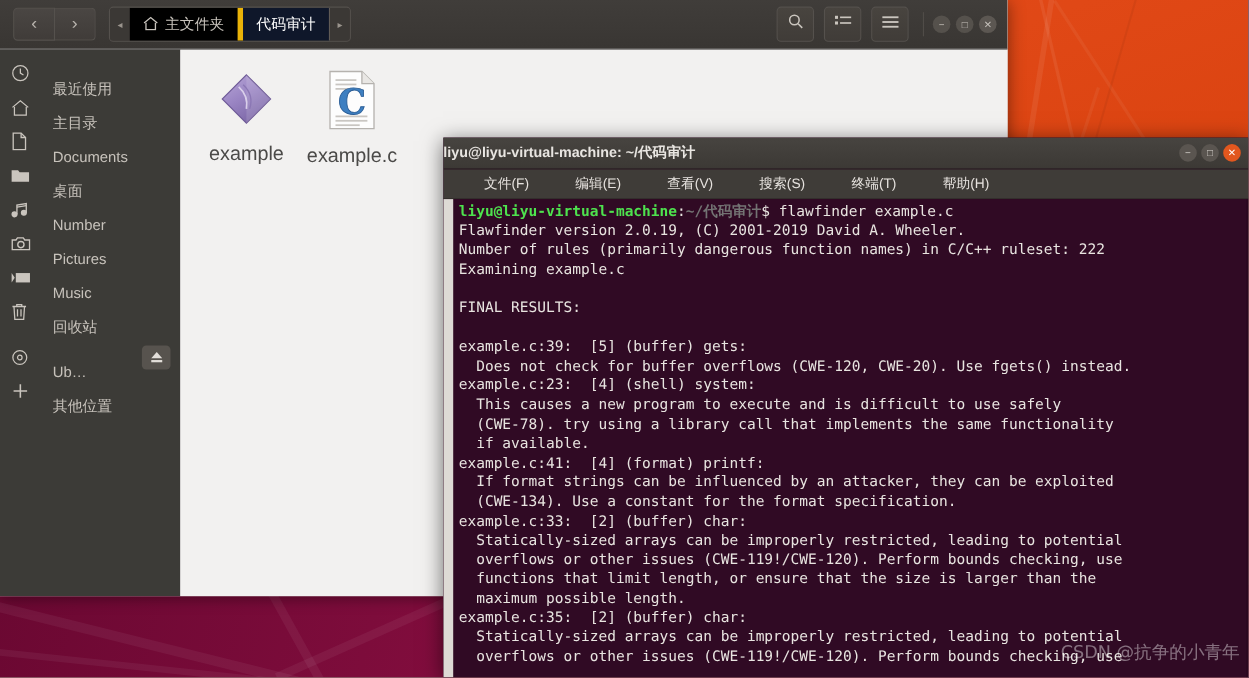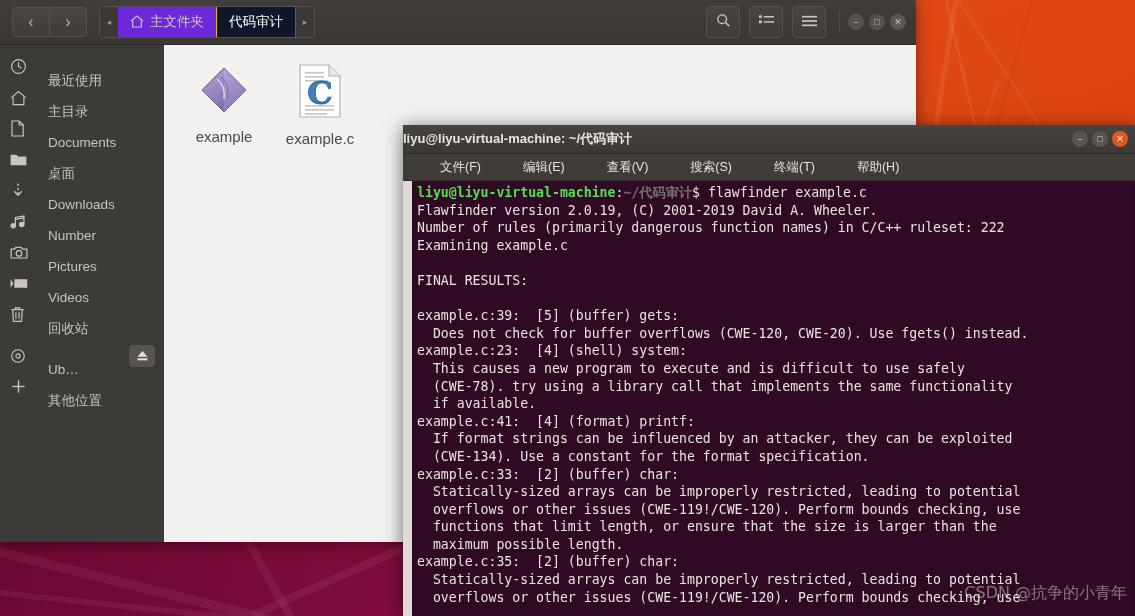--- a/index.html
+++ b/index.html
@@ -107,22 +107,22 @@
     background: #3b3835;
     cursor: pointer;
   }
   .crumb {
     display: flex;
     align-items: center;
     gap: 6px;
     padding: 0 12px;
     color: #c8c3bc;
     font-size: 13.5px;
-    background: #6d28d9;
-    border-right: 1px solid #eab308;
+    background: #000000;
+    border-right: 5px solid #eab308;
     cursor: pointer;
   }
   .crumb.active {
     background: #0f172a;
     color: #ffffff;
     border-right: 1px solid #605b56;
   }
   .home-glyph { font-size: 13px; color: #c8c3bc; line-height: 1; }
 
   .header-spacer { flex: 1; }
@@ -218,21 +218,21 @@
   .file-item {
     width: 92px;
     display: flex;
     flex-direction: column;
     align-items: center;
     padding-top: 4px;
     cursor: pointer;
   }
   .file-name {
     margin-top: 7px;
-    font-size: 15px;
+    font-size: 18px;
     color: #4b4a48;
     text-align: center;
     white-space: nowrap;
   }
 
   
   .terminal {
     position: absolute;
     left: 403px;
     top: 125px;
@@ -461,29 +461,20 @@
 
         <div class="side-item">
           <span class="side-icon">
             <svg width="17" height="15" viewBox="0 0 18 15" fill="#cac5be">
               <path d="M0.6 2.4 h6.2 l1.5 1.9 h9.1 v9.3 h-16.8 z"></path>
             </svg>
           </span>
           <span class="side-label">桌面</span>
         </div>
 
-        <div class="side-item">
-          <span class="side-icon">
-            <svg width="16" height="17" viewBox="0 0 16 17" fill="none" stroke="#cac5be" stroke-width="1.3">
-              <path d="M8 1.6 v10.4" stroke-dasharray="2.4 1.8"></path>
-                <path d="M4.3 9.3 L8 13.2 L11.7 9.3"></path>
-            </svg>
-          </span>
-          <span class="side-label">Downloads</span>
-        </div>
 
         <div class="side-item">
           <span class="side-icon">
             <svg width="17" height="16" viewBox="0 0 18 16" fill="none" stroke="#cac5be" stroke-width="1.3">
               <circle cx="3.4" cy="12.1" r="2.3" fill="#cac5be"></circle>
                 <circle cx="12.4" cy="10.6" r="2.3" fill="#cac5be"></circle>
               <path d="M5.7 12.1 V3.2 L14.7 1.7 V10.6"></path>
                 <path d="M5.7 5.2 L14.7 3.7"></path>
             </svg>
           </span>
@@ -500,21 +491,21 @@
           <span class="side-label">Pictures</span>
         </div>
 
         <div class="side-item">
           <span class="side-icon">
             <svg width="18" height="13" viewBox="0 0 19 13" fill="#cac5be">
               <rect x="4.6" y="2" width="13.6" height="9"></rect>
               <path d="M0.6 2 L3.6 6.5 L0.6 11 z"></path>
             </svg>
           </span>
-          <span class="side-label">Videos</span>
+          <span class="side-label">Music</span>
         </div>
 
         <div class="side-item">
           <span class="side-icon">
             <svg width="15" height="17" viewBox="0 0 16 17" fill="none" stroke="#cac5be" stroke-width="1.25">
               <path d="M1.4 3.3 h13.2"></path>
                 <path d="M5.6 3.3 V1.4 h4.8 V3.3"></path>
               <path d="M2.9 3.3 L3.7 15.8 h8.6 L13.1 3.3"></path>
               <path d="M6.3 6 v7"></path>
                 <path d="M9.7 6 v7"></path>

